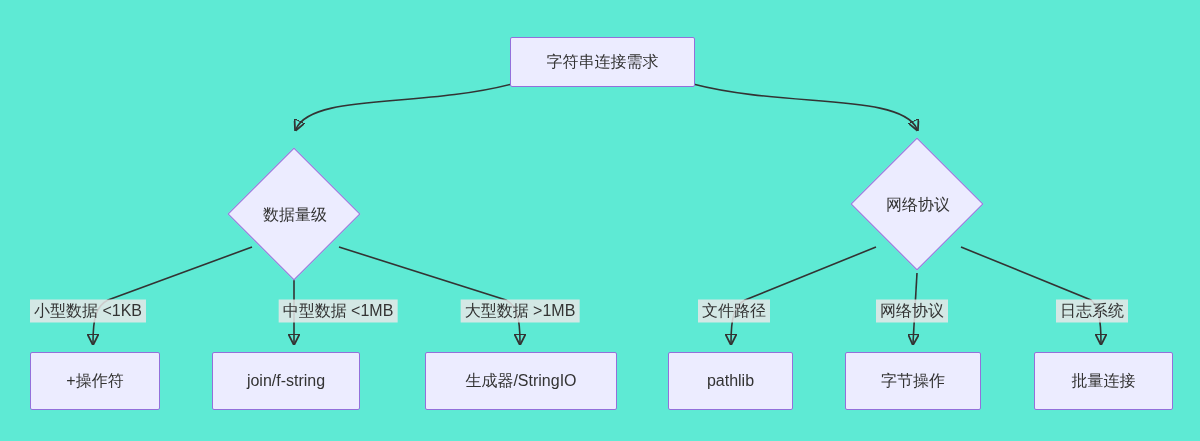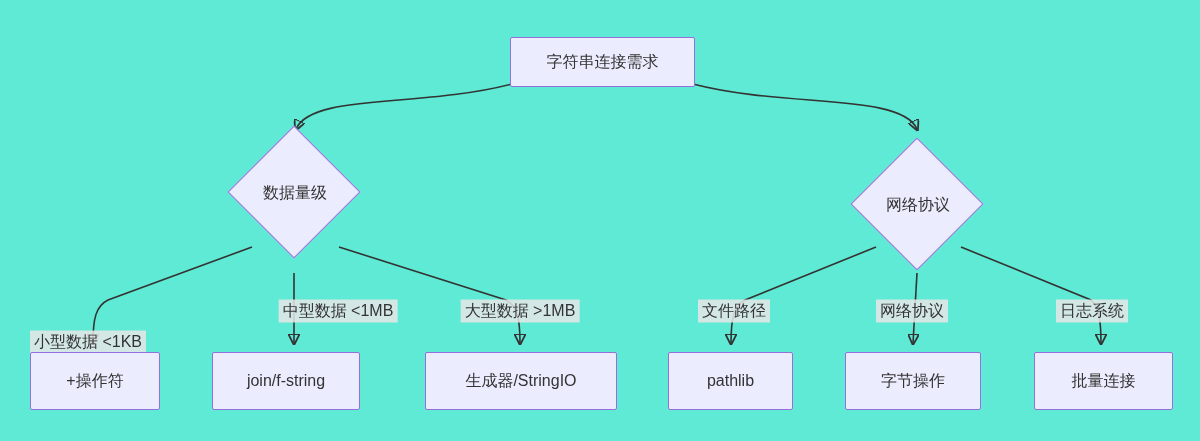--- a/index.html
+++ b/index.html
@@ -87,31 +87,31 @@
     <path d="M 339 247 L 506 300 C 517 306, 520 318, 520 343" marker-end="url(#arrow)"></path>
     <path d="M 876 247 L 745 300 C 734 306, 731 318, 731 343" marker-end="url(#arrow)"></path>
     <path d="M 917 273 L 913 343" marker-end="url(#arrow)"></path>
     <path d="M 961 247 L 1091 300 C 1098 306, 1101 318, 1101 343" marker-end="url(#arrow)"></path>
   </svg>
 
   <div class="node" style="left:510px; top:37px; width:185px; height:50px;">
     <span>字符串连接需求</span>
   </div>
 
-  <div class="diamond-wrap" style="left:228px; top:126px;text-decoration:underline;">
+  <div class="diamond-wrap" style="left:228px; top:148px;text-decoration:underline;">
     <div class="diamond-shape"></div>
     <div class="diamond-label">数据量级</div>
   </div>
 
   <div class="diamond-wrap" style="left:851px; top:138px;">
     <div class="diamond-shape"></div>
     <div class="diamond-label">网络协议</div>
   </div>
 
-  <div class="edge-label" style="left:88px; top:311px;margin-top:31px;">小型数据 &lt;1KB</div>
+  <div class="edge-label" style="left:88px; top:311px;">小型数据 &lt;1KB</div>
   <div class="edge-label" style="left:294px; top:311px;margin-left:44px;">中型数据 &lt;1MB</div>
   <div class="edge-label" style="left:520px; top:311px;">大型数据 &gt;1MB</div>
   <div class="edge-label" style="left:734px; top:311px;">文件路径</div>
   <div class="edge-label" style="left:912px; top:311px;">网络协议</div>
   <div class="edge-label" style="left:1092px; top:311px;">日志系统</div>
 
   <div class="node" style="left:30px; top:352px; width:130px; height:58px;">
     <span>+操作符</span>
   </div>
   <div class="node" style="left:212px; top:352px; width:148px; height:58px;">

